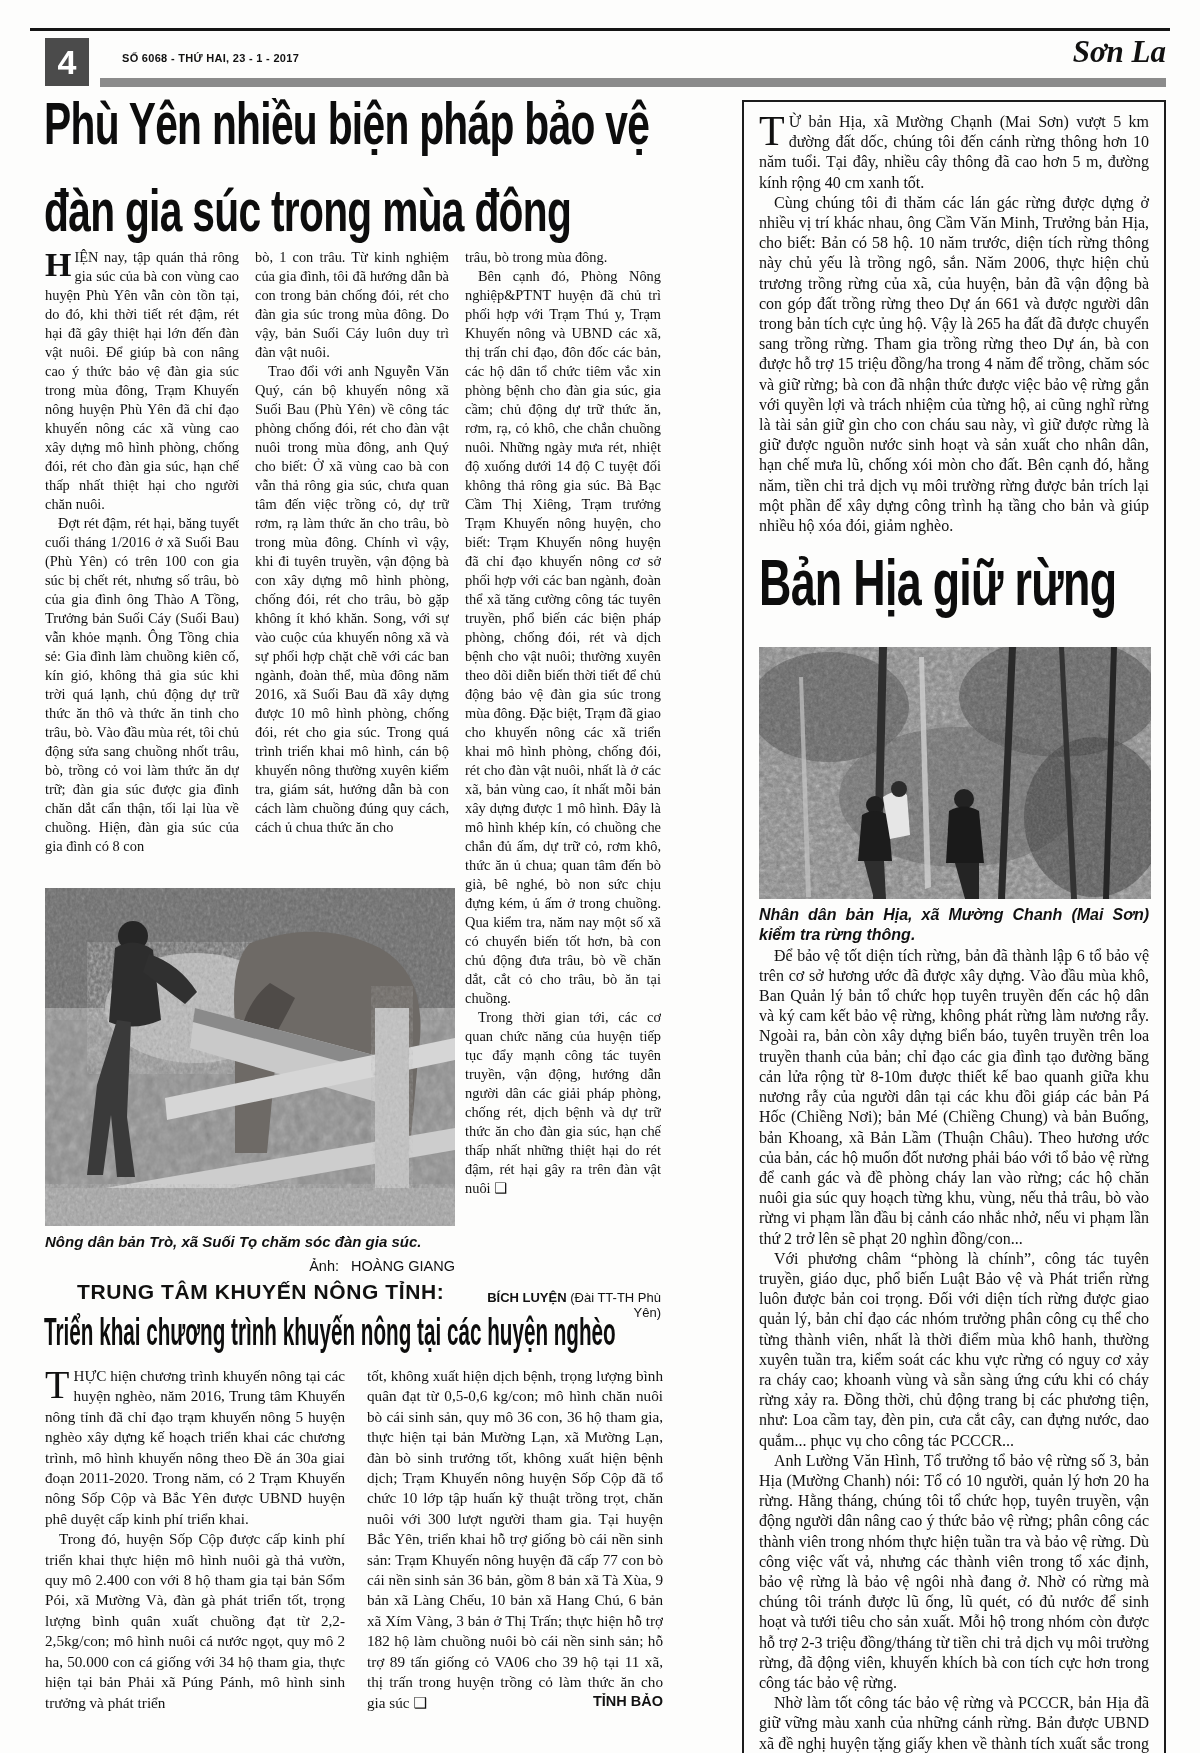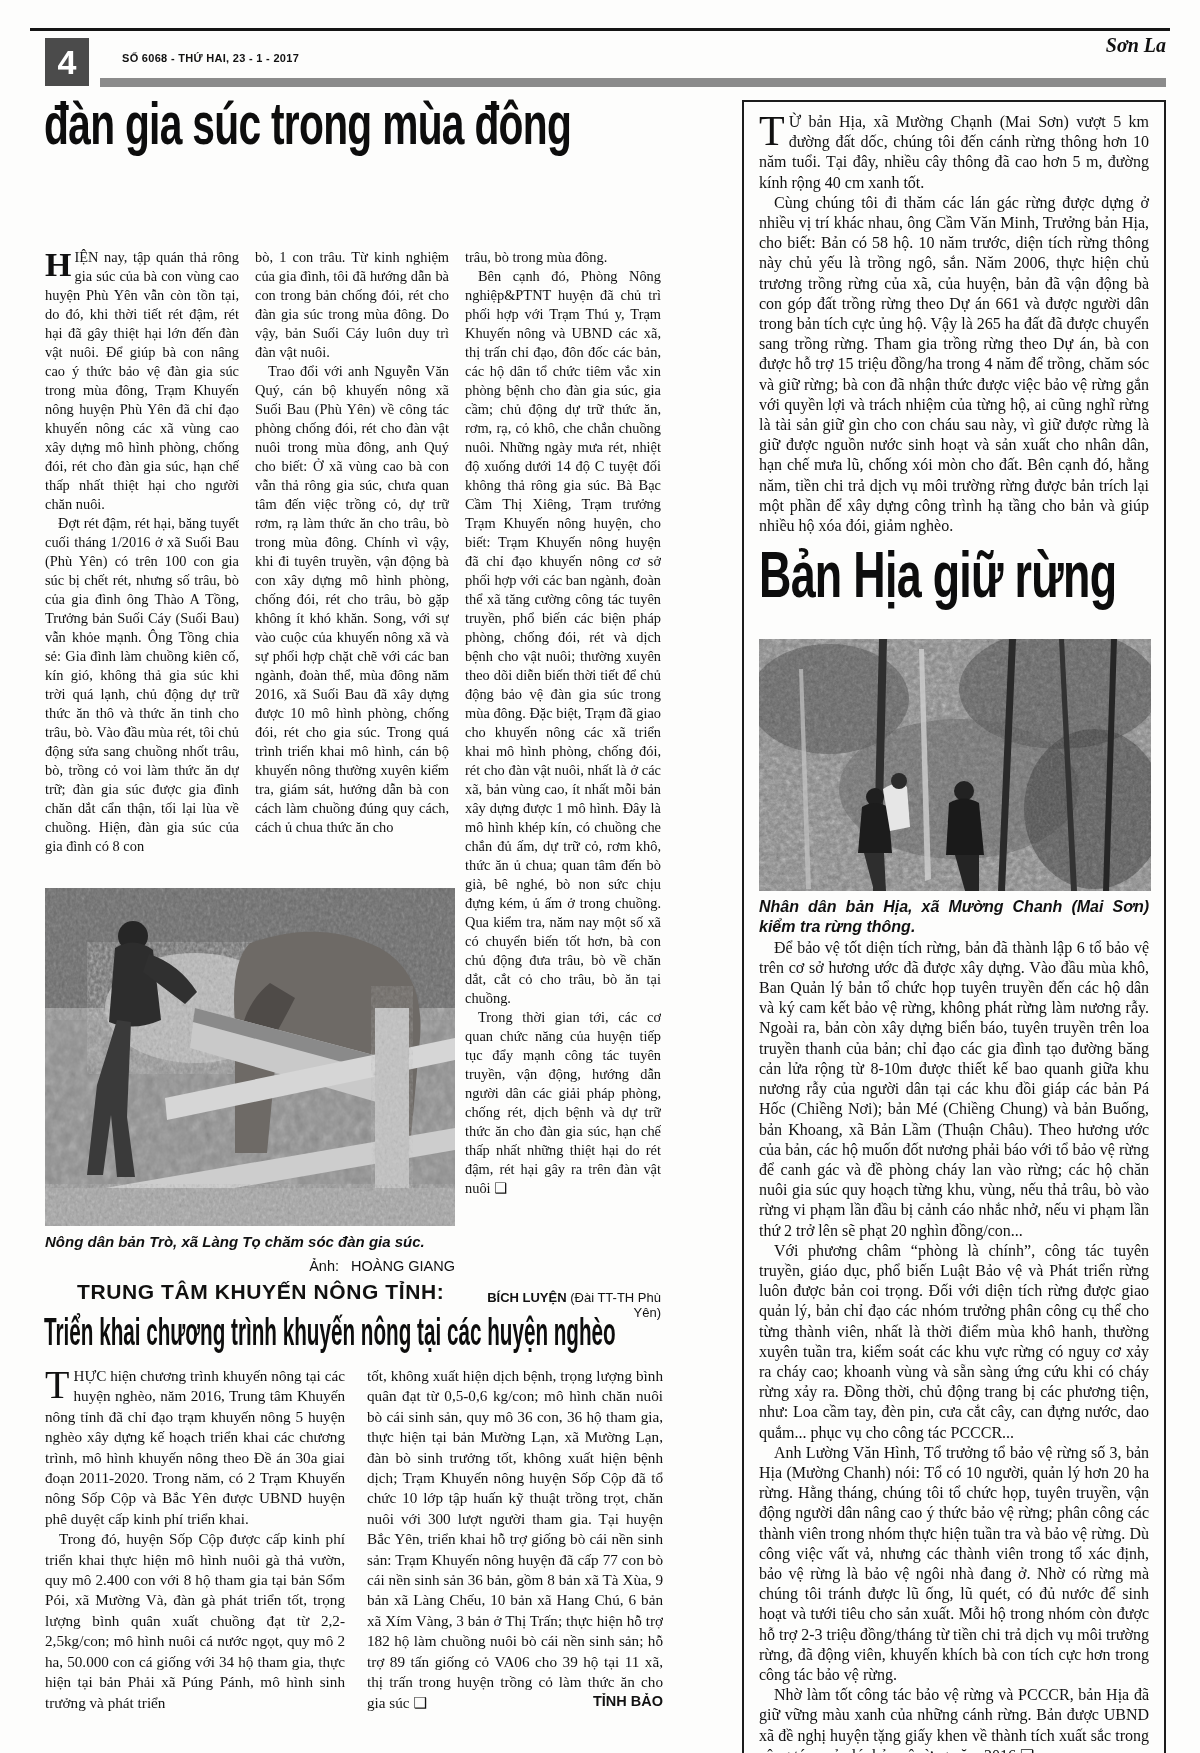--- a/index.html
+++ b/index.html
@@ -8,21 +8,21 @@
   .abs{position:absolute;}
 
   
   #top-rule{left:30px;top:28px;width:1140px;height:3px;background:#151515;}
   #page-num{left:45px;top:38px;width:44px;height:48px;background:#4b4b4b;color:#fff;
             font-family:"Liberation Sans",sans-serif;font-weight:bold;font-size:34px;
             display:flex;align-items:center;justify-content:center;}
   #edition{left:122px;top:52px;font-family:"Liberation Sans",sans-serif;font-weight:bold;
            font-size:11px;letter-spacing:.3px;}
   #masthead{right:34px;top:34px;font-family:"Liberation Serif",serif;font-style:italic;
-            font-weight:bold;font-size:20px;}
+            font-weight:bold;font-size:31px;}
   #gray-bar{left:100px;top:78px;width:1066px;height:9px;background:#8b8b8b;}
 
   
   .cond{font-family:"Liberation Sans",sans-serif;font-weight:bold;color:#0d0d0d;
         display:inline-block;transform-origin:left top;white-space:nowrap;letter-spacing:-1px;}
 
   #main-headline{left:44px;top:88px;line-height:72px;}
   #main-headline .cond{font-size:59px;transform:scaleX(.69);}
 
   
@@ -44,21 +44,21 @@
   #byline-main{left:420px;top:1042px;width:196px;text-align:right;
                font-family:"Liberation Sans",sans-serif;font-size:13px;}
   #byline-main .byl-name{font-weight:bold;}
 
   
   #forest-box{left:742px;top:100px;width:424px;min-height:1568px;border:2px solid #1c1c1c;
               box-sizing:border-box;padding:10px 15px 8px 15px;background:#fdfdfc;}
   #forest-box p{margin:0;font-size:16px;line-height:20.2px;text-align:justify;}
   #forest-box p + p{text-indent:15px;}
   .fdrop{float:left;font-size:42px;line-height:34px;padding:2px 4px 0 0;}
-  #forest-headline{margin:2px 0 10px 0;line-height:74px;}
+  #forest-headline{margin:10px 0 10px 0;line-height:74px;}
   #forest-headline .cond{font-size:64px;transform:scaleX(.70);}
   #photo2{width:392px;height:252px;background:#777;margin:2px 0 6px 0;}
   #caption2{font-family:"Liberation Sans",sans-serif;font-weight:bold;font-style:italic;
             font-size:15px;line-height:19.5px;margin:0 0 8px 0;}
 
   
   #kicker{left:45px;top:1280px;font-family:"Liberation Sans",sans-serif;font-weight:bold;
           font-size:21px;letter-spacing:.6px;margin-left:32px;}
   #ext-headline{left:44px;top:1305px;line-height:54px;}
   #ext-headline .cond{font-size:39px;transform:scaleX(.53);letter-spacing:0;}
@@ -79,20 +79,21 @@
 
 <div id="page">
 
   <div class="abs" id="top-rule"></div>
   <div class="abs" id="page-num">4</div>
   <div class="abs" id="edition">SỐ 6068 - THỨ HAI, 23 - 1 - 2017</div>
   <div class="abs" id="masthead">Sơn La</div>
   <div class="abs" id="gray-bar"></div>
 
   <div class="abs" id="main-headline">
+    <div><span class="cond">Phù Yên nhiều biện pháp bảo vệ</span></div>
     <div><span class="cond">đàn gia súc trong mùa đông</span></div>
   </div>
 
   <div class="abs" id="main-body">
     <div class="mcol" id="mcol1">
       <p><span class="dropcap">H</span><span>IỆN nay, tập quán thả rông gia súc của bà con vùng cao huyện Phù Yên vẫn còn tồn tại, do đó, khi thời tiết rét đậm, rét hại đã gây thiệt hại lớn đến đàn vật nuôi. Để giúp bà con nâng cao ý thức bảo vệ đàn gia súc trong mùa đông, Trạm Khuyến nông huyện Phù Yên đã chỉ đạo khuyến nông các xã vùng cao xây dựng mô hình phòng, chống đói, rét cho đàn gia súc, hạn chế thấp nhất thiệt hại cho người chăn nuôi.</span></p>
       <p>Đợt rét đậm, rét hại, băng tuyết cuối tháng 1/2016 ở xã Suối Bau (Phù Yên) có trên 100 con gia súc bị chết rét, nhưng số trâu, bò của gia đình ông Thào A Tồng, Trưởng bản Suối Cáy (Suối Bau) vẫn khỏe mạnh. Ông Tồng chia sẻ: Gia đình làm chuồng kiên cố, kín gió, không thả gia súc khi trời quá lạnh, chủ động dự trữ thức ăn thô và thức ăn tinh cho trâu, bò. Vào đầu mùa rét, tôi chủ động sửa sang chuồng nhốt trâu, bò, trồng cỏ voi làm thức ăn dự trữ; đàn gia súc được gia đình chăn dắt cẩn thận, tối lại lùa về chuồng. Hiện, đàn gia súc của gia đình có 8 con</p>
     </div>
     <div class="mcol" id="mcol2">
       <p>bò, 1 con trâu. Từ kinh nghiệm của gia đình, tôi đã hướng dẫn bà con trong bản chống đói, rét cho đàn gia súc trong mùa đông. Do vậy, bản Suối Cáy luôn duy trì đàn vật nuôi.</p>
@@ -135,21 +136,21 @@
         <rect x="330" y="120" width="34" height="218" filter="url(#noise2)" opacity="0.3"></rect>
 
         <circle cx="88" cy="48" r="15" fill="#262626"></circle>
         <path d="M70 60 q20 -12 38 2 l8 70 q-28 12 -52 2z" fill="#2d2d2d"></path>
         <path d="M72 132 l14 2 -4 95 8 60 -18 0 -6 -62 -8 60 -16 0 10 -90z" fill="#3a3a3a"></path>
         <path d="M104 66 q30 10 48 38 l-12 12 q-26 -20 -42 -32z" fill="#303030"></path>
         <rect x="0" y="300" width="410" height="38" fill="#a5a5a5"></rect>
         <rect x="0" y="300" width="410" height="38" filter="url(#noise2)" opacity="0.5"></rect>
       </svg>
     </div>
-    <div class="abs" id="caption1">Nông dân bản Trò, xã Làng Tọ chăm sóc đàn gia súc.</div>
+    <div class="abs" id="caption1">Nông dân bản Trò, xã Suối Tọ chăm sóc đàn gia súc.</div>
     <div class="abs" id="credit1"><span>Ảnh: </span><span class="credit-name">HOÀNG GIANG</span></div>
     <div class="abs" id="byline-main"><span class="byl-name">BÍCH LUYỆN</span><span> (Đài TT-TH Phù Yên)</span></div>
   </div>
 
   <div class="abs" id="forest-box">
     <p><span class="fdrop">T</span><span>Ừ bản Hịa, xã Mường Chạnh (Mai Sơn) vượt 5 km đường đất dốc, chúng tôi đến cánh rừng thông hơn 10 năm tuổi. Tại đây, nhiều cây thông đã cao hơn 5 m, đường kính rộng 40 cm xanh tốt.</span></p>
     <p>Cùng chúng tôi đi thăm các lán gác rừng được dựng ở nhiều vị trí khác nhau, ông Cầm Văn Minh, Trưởng bản Hịa, cho biết: Bản có 58 hộ. 10 năm trước, diện tích rừng thông này chủ yếu là trồng ngô, sắn. Năm 2006, thực hiện chủ trương trồng rừng của xã, của huyện, bản đã vận động bà con góp đất trồng rừng theo Dự án 661 và được người dân trong bản tích cực ủng hộ. Vậy là 265 ha đất đã được chuyển sang trồng rừng. Tham gia trồng rừng theo Dự án, bà con được hỗ trợ 15 triệu đồng/ha trong 4 năm để trồng, chăm sóc và giữ rừng; bà con đã nhận thức được việc bảo vệ rừng gắn với quyền lợi và trách nhiệm của từng hộ, ai cũng nghĩ rừng là tài sản giữ gìn cho con cháu sau này, vì giữ được rừng là giữ được nguồn nước sinh hoạt và sản xuất cho nhân dân, hạn chế mưa lũ, chống xói mòn cho đất. Bên cạnh đó, hằng năm, tiền chi trả dịch vụ môi trường rừng được bản trích lại một phần để xây dựng công trình hạ tầng cho bản và giúp nhiều hộ xóa đói, giảm nghèo.</p>
 
     <div id="forest-headline">
       <span class="cond">Bản Hịa giữ rừng</span>

